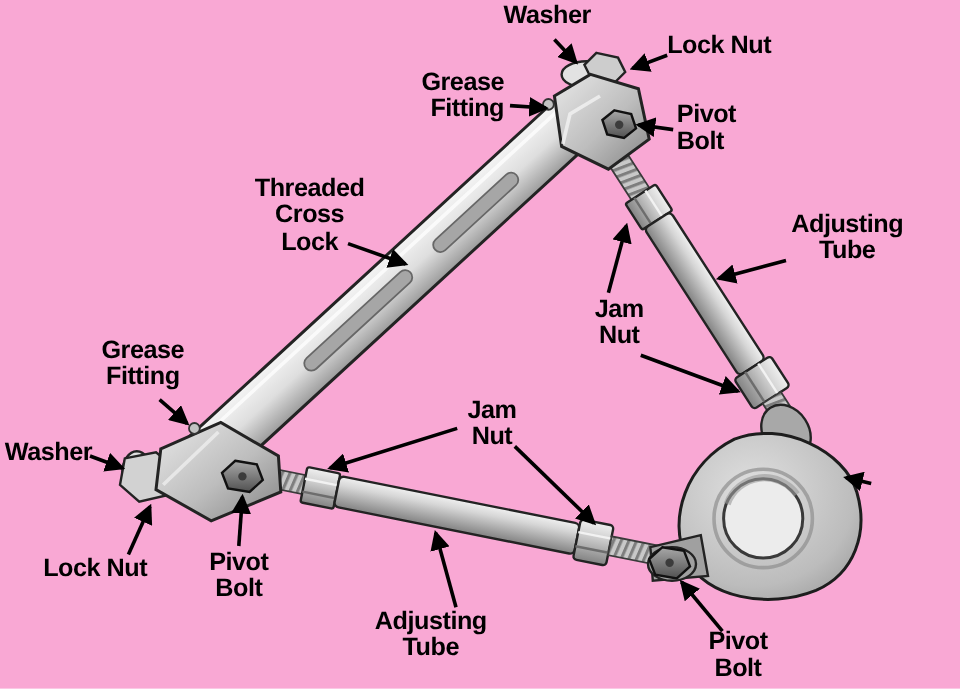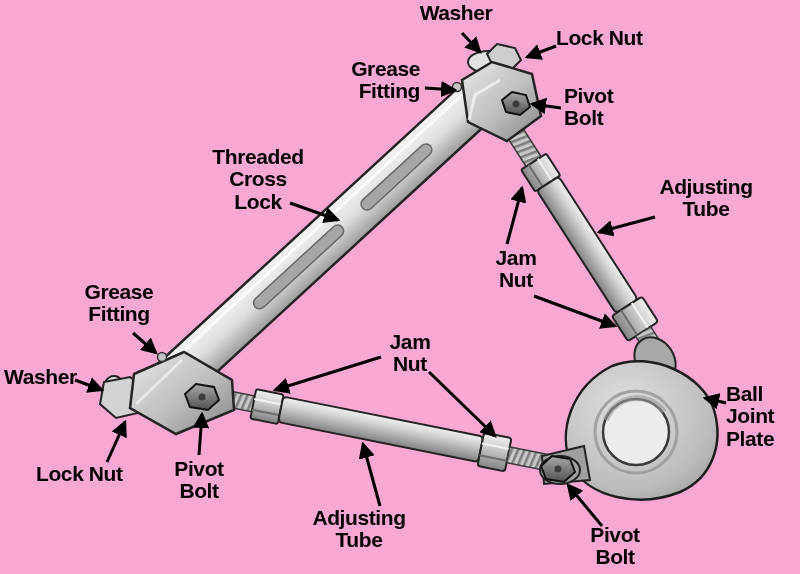--- a/index.html
+++ b/index.html
@@ -168,19 +168,16 @@
   <div class="lbl tc" style="left:72px;  top:281px; width:94px;">Grease
 Fitting</div>
   <div class="lbl" style="left:4px;   top:366px; width:88px;">Washer</div>
   <div class="lbl" style="left:36px;  top:463px; width:110px;">Lock Nut</div>
   <div class="lbl tc" style="left:170px; top:458px; width:58px;">Pivot
 Bolt</div>
   <div class="lbl tc" style="left:384px; top:331px; width:52px;">Jam
 Nut</div>
   <div class="lbl tc" style="left:303px; top:507px; width:112px;">Adjusting
 Tube</div>
-  <div class="lbl" style="left:726px; top:383px; width:68px;">Ball
-Joint
-Plate</div>
   <div class="lbl tc" style="left:584px; top:524px; width:62px;">Pivot
 Bolt</div>
 
 </div>
 
 </body></html>

